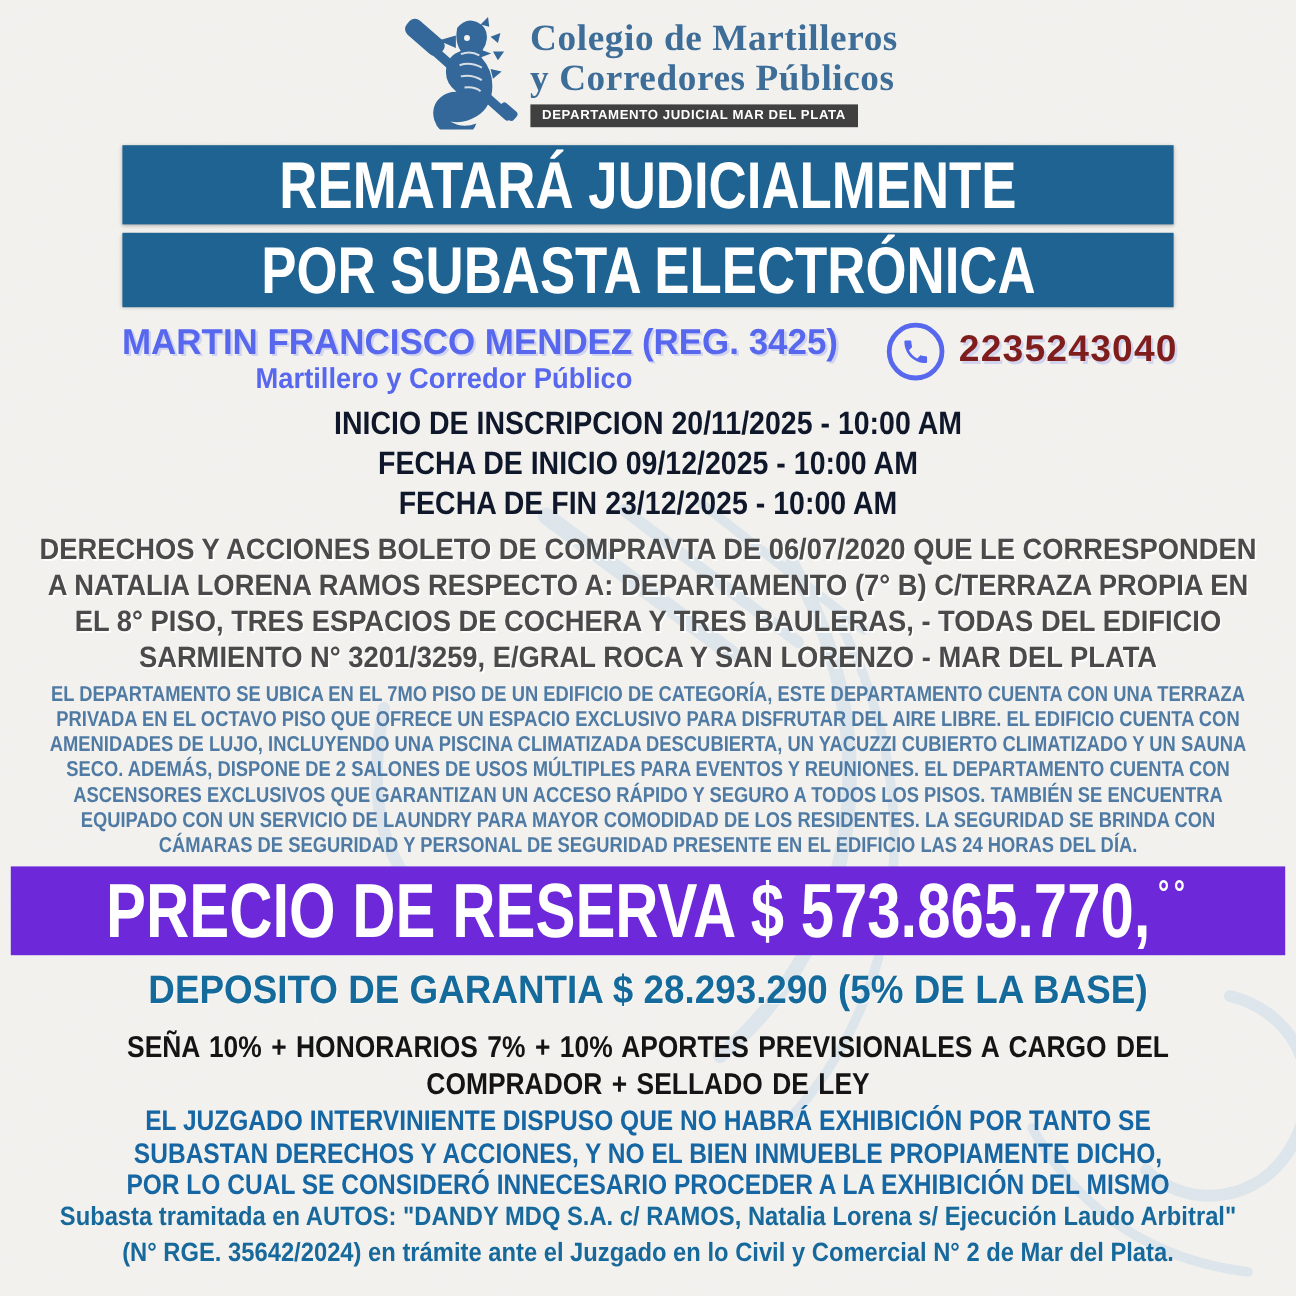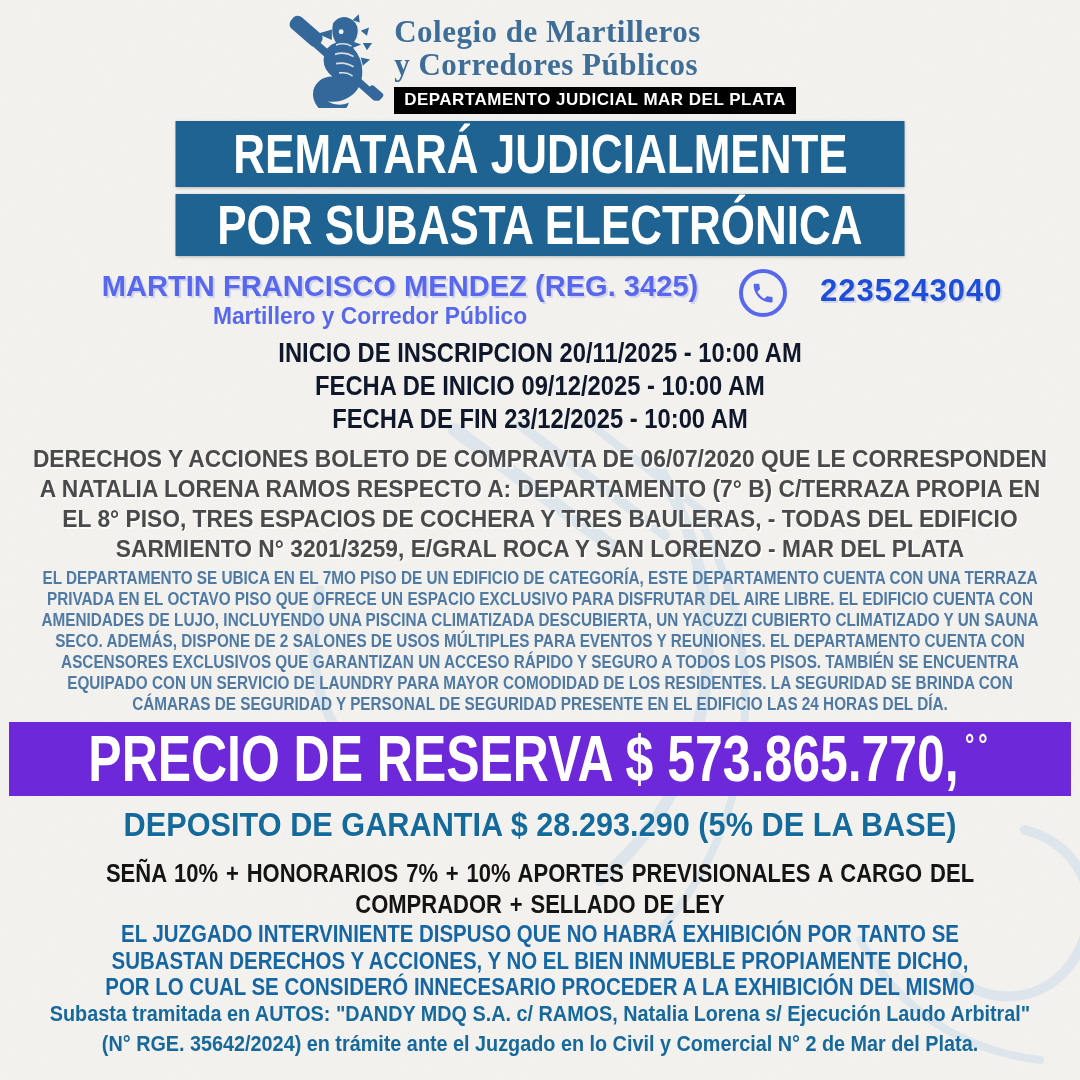--- a/index.html
+++ b/index.html
@@ -12,34 +12,34 @@
   .texture-svg,.watermark-svg{position:absolute;left:0;top:0;width:1080px;height:1080px;pointer-events:none;}
   .watermark-svg{z-index:0;}
   .texture-svg{z-index:1;opacity:.5;}
   .layer{position:absolute;z-index:2;}
 
   
   .hdr{top:10px;left:0;width:1080px;display:flex;justify-content:center;align-items:flex-start;gap:6px;}
   .logo{width:104px;height:98px;flex:0 0 auto;}
   .hdr-text{padding-top:6px;}
   .org-line{font-family:"Liberation Serif", serif;font-weight:bold;font-size:31px;line-height:1.06;color:#3e6e98;letter-spacing:.5px;}
-  .badge{display:inline-block;margin-top:5px;background:#000000;color:#ffffff;font-size:17px;font-weight:bold;letter-spacing:.5px;padding:3px 10px 4px;}
+  .badge{display:inline-block;margin-top:5px;background:#404040;color:#ffffff;font-size:11px;font-weight:bold;letter-spacing:.5px;padding:3px 10px 4px;}
 
   
-  .banner{left:50%;transform:translateX(-50%);width:729px;background:#1e6391;display:flex;align-items:center;justify-content:center;box-shadow:0 1px 3px rgba(0,0,0,.25);}
+  .banner{left:50%;transform:translateX(-50%);width:876px;background:#1e6391;display:flex;align-items:center;justify-content:center;box-shadow:0 1px 3px rgba(0,0,0,.25);}
   .banner-1{top:121px;height:66px;}
   .banner-2{top:194px;height:62px;}
   .banner span{color:#ffffff;font-size:55px;font-weight:800;white-space:nowrap;transform:scaleX(.80);letter-spacing:0;}
 
   
   .auct{top:266px;left:0;width:1064px;height:64px;}
   .auct-name{position:absolute;left:20px;top:3px;width:760px;text-align:center;font-size:30px;font-weight:800;color:#5767ee;white-space:nowrap;transform:scaleX(.97);text-shadow:2px 2px 0 rgba(96,110,240,.22);}
   .auct-role{position:absolute;left:20px;top:36px;width:700px;text-align:center;font-size:24px;font-weight:700;color:#5767ee;transform:scaleX(.95);}
   .phone-icon{position:absolute;left:737px;top:1px;width:52px;height:52px;}
-  .auct-phone{position:absolute;left:820px;top:7px;font-size:31px;font-weight:800;color:#1d4ed8;letter-spacing:1px;text-shadow:2px 2px 0 rgba(96,110,240,.22);text-align:right;}
+  .auct-phone{position:absolute;left:799px;top:7px;font-size:31px;font-weight:800;color:#7f1d1d;letter-spacing:1px;text-shadow:2px 2px 0 rgba(96,110,240,.22);text-align:right;}
 
   
   .dates{top:337px;left:0;width:1080px;text-align:center;color:#0f172a;}
   .dates div{font-size:27px;font-weight:800;line-height:33px;transform:scaleX(.88);white-space:nowrap;}
 
   
   .rights{top:444px;left:50%;transform:translateX(-50%) scaleX(.93);text-align:center;color:#4a4a4a;
     font-size:24.5px;font-weight:800;line-height:30px;white-space:nowrap;
     text-shadow:1.5px 1.5px 0 rgba(255,255,255,.85);}
 

